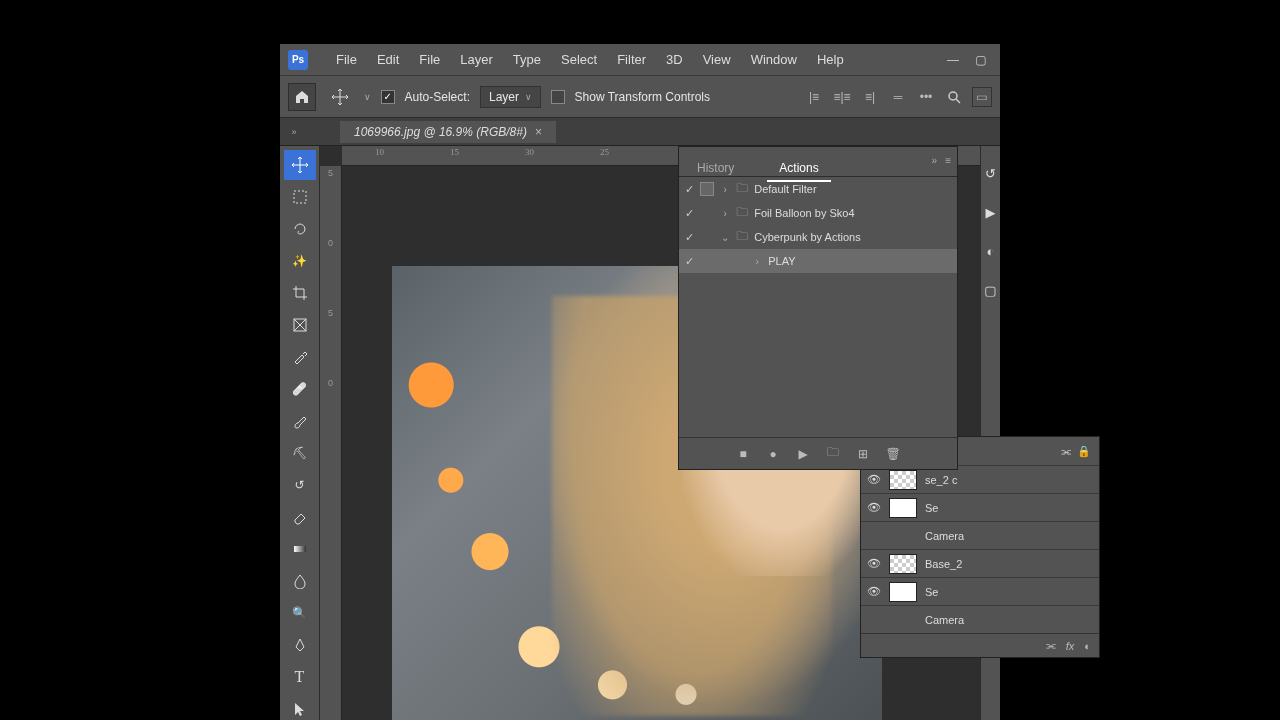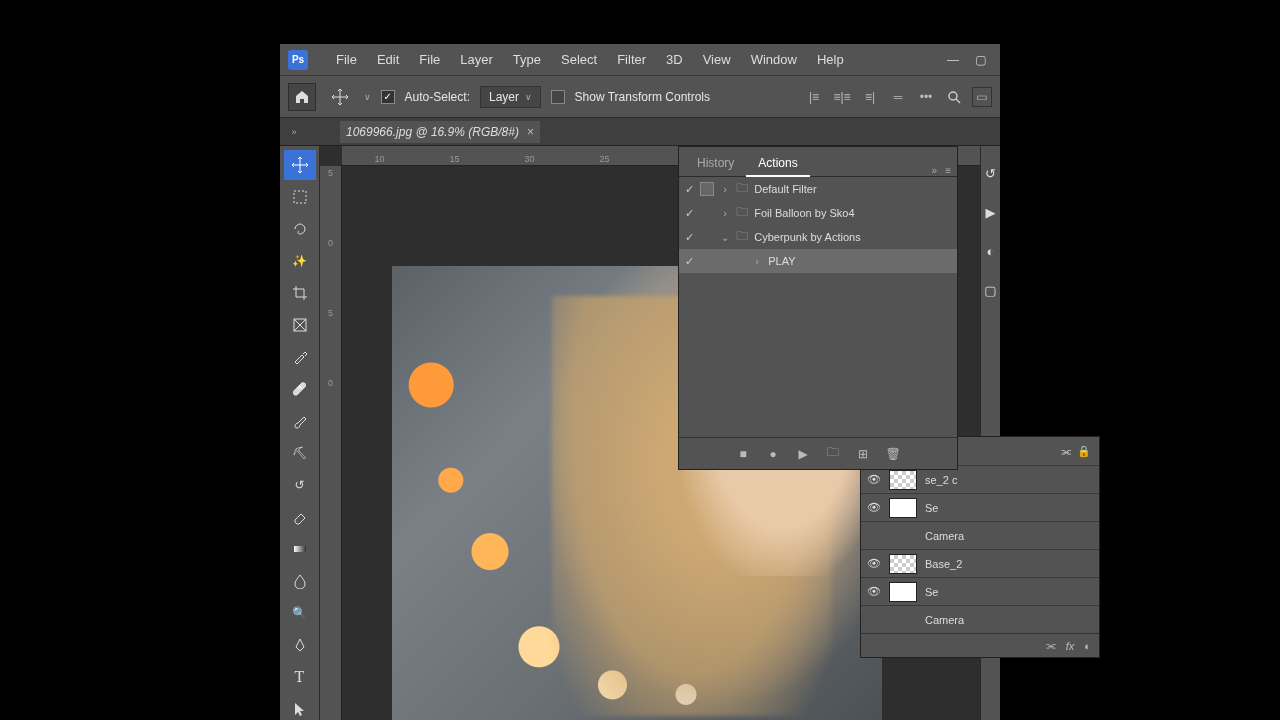--- a/index.html
+++ b/index.html
@@ -21,55 +21,55 @@
   .chev { font-size: 9px; color: #aaa; }
   .chk { width: 14px; height: 14px; border: 1px solid #888; background:#333; display:inline-flex; align-items:center; justify-content:center; font-size:10px; color:#fff;}
   .select-layer { background: #454545; border: 1px solid #333; padding: 3px 8px; display: flex; align-items: center; gap: 6px; }
   .align-grp { display:flex; gap:8px; margin-left:auto;}
   .align-ico { width:20px; height:20px; display:flex; align-items:center; justify-content:center; color:#bbb;}
   .dots-ico { width:20px; height:20px; display:flex; align-items:center; justify-content:center; color:#bbb; border:1px solid #333;}
   
   
   .tabbar { height: 28px; background: #3f3f3f; display: flex; align-items: center; padding: 0 4px; border-bottom:1px solid #222;}
   .expand-left { width:20px; text-align:center; color:#aaa; font-size:9px;}
-  .doc-tab { background: #535353; padding: 4px 6px; display: flex; align-items: center; gap: 8px; color:#ddd; font-style:italic; font-size:12px;}
+  .doc-tab { background: #535353; padding: 4px 14px; display: flex; align-items: center; gap: 8px; color:#ddd; font-style:italic; font-size:12px;}
   .close-x { color:#bbb; font-size:12px; font-style:normal;}
   
   
   .mainrow { display: flex; height: calc(100% - 102px); background:#474747; position:relative;}
   
   
   .toolbox { width: 40px; background: #535353; border-right: 1px solid #2b2b2b; display: flex; flex-direction: column; padding: 4px 0; gap: 2px;}
   .tool { width: 32px; height: 30px; margin: 0 auto; display: flex; align-items: center; justify-content: center; color:#ddd; position:relative;}
   .tool.active { background: #3a72d8; }
   .tool svg, .tool span { pointer-events: none; }
   
   
   .canvas-wrap { flex: 1; background: #2e2e2e; position: relative; overflow:hidden;}
   .ruler-h { position:absolute; top:0; left:22px; right:0; height:20px; background:#535353; border-bottom:1px solid #222; display:flex; font-size:9px; color:#999;}
-  .ruler-h span { width:75px; text-align:center; padding-top:8px;}
+  .ruler-h span { width:75px; text-align:center; padding-top:1px;font-family:Liberation Serif, serif;}
   .ruler-v { position:absolute; top:20px; left:0; width:22px; bottom:0; background:#535353; border-right:1px solid #222; display:flex; flex-direction:column; font-size:9px; color:#999;}
   .ruler-v span { height:70px; display:flex; align-items:flex-start; justify-content:center; padding-top:2px;}
   .photo { position:absolute; top:120px; left:72px; width:490px; height:476px; overflow:hidden;
     background: radial-gradient(circle at 20% 60%, #ffb658 0 18px, transparent 19px),
                 radial-gradient(circle at 12% 45%, #ffa94a 0 12px, transparent 13px),
                 radial-gradient(circle at 30% 80%, #ffd99a 0 20px, transparent 21px),
                 radial-gradient(circle at 45% 88%, #ffe6b8 0 14px, transparent 15px),
                 radial-gradient(circle at 60% 90%, #fff 0 10px, transparent 11px),
                 radial-gradient(circle at 8% 25%, #ff9a3a 0 22px, transparent 23px),
                 radial-gradient(ellipse 180px 240px at 68% 42%, #d9b68a 0 60px, transparent 180px),
                 linear-gradient(135deg, #5a6268 0%, #7a8086 30%, #6a6f73 60%, #4a4f53 100%);
   }
   .face { position:absolute; right:0px; top:50px; width:200px; height:260px; background: radial-gradient(ellipse at 50% 40%, #e8c9a8 0 70px, transparent 110px);}
   .hair { position:absolute; right:50px; top:30px; width:280px; height:420px; background: radial-gradient(ellipse at 50% 30%, rgba(201,163,106,0.7) 0 120px, transparent 180px); filter:blur(2px);}
   .eye { position:absolute; right:100px; top:150px; width:12px; height:6px; background:#5a7a8a; border-radius:50%;}
   
   
   .actions-panel { position:absolute; top:0; right:22px; width:280px; background:#535353; border:1px solid #222; z-index:10;}
-  .panel-tabs { display:flex; align-items:flex-end; height:30px; border-bottom:1px solid #2b2b2b; padding:0 6px;}
+  .panel-tabs { display:flex; align-items:flex-start; height:30px; border-bottom:1px solid #2b2b2b; padding:8px 6px;gap:21px;}
   .ptab { padding:6px 12px; color:#aaa; font-size:12px;}
   .ptab.active { color:#fff; position:relative;}
   .ptab.active::after { content:''; position:absolute; bottom:-1px; left:0; right:0; height:2px; background:#fff;}
   .panel-menu { margin-left:auto; display:flex; gap:8px; color:#aaa; font-size:10px;}
   .actions-body { min-height: 260px; background:#535353;}
   .action-row { display:flex; align-items:center; height:24px; padding:0 6px; gap:6px; font-size:11px; color:#ddd;}
   .ar-chk::before { content:'✓'; font-size:11px; color:#ccc;}
   .ar-btn { width:14px; height:14px; border:1px solid #888; background:#666;}
   .ar-exp { width:10px; font-size:10px; color:#aaa; text-align:center;}
   .ar-folder::before { content:'🗀'; font-size:12px; color:#aaa;}

